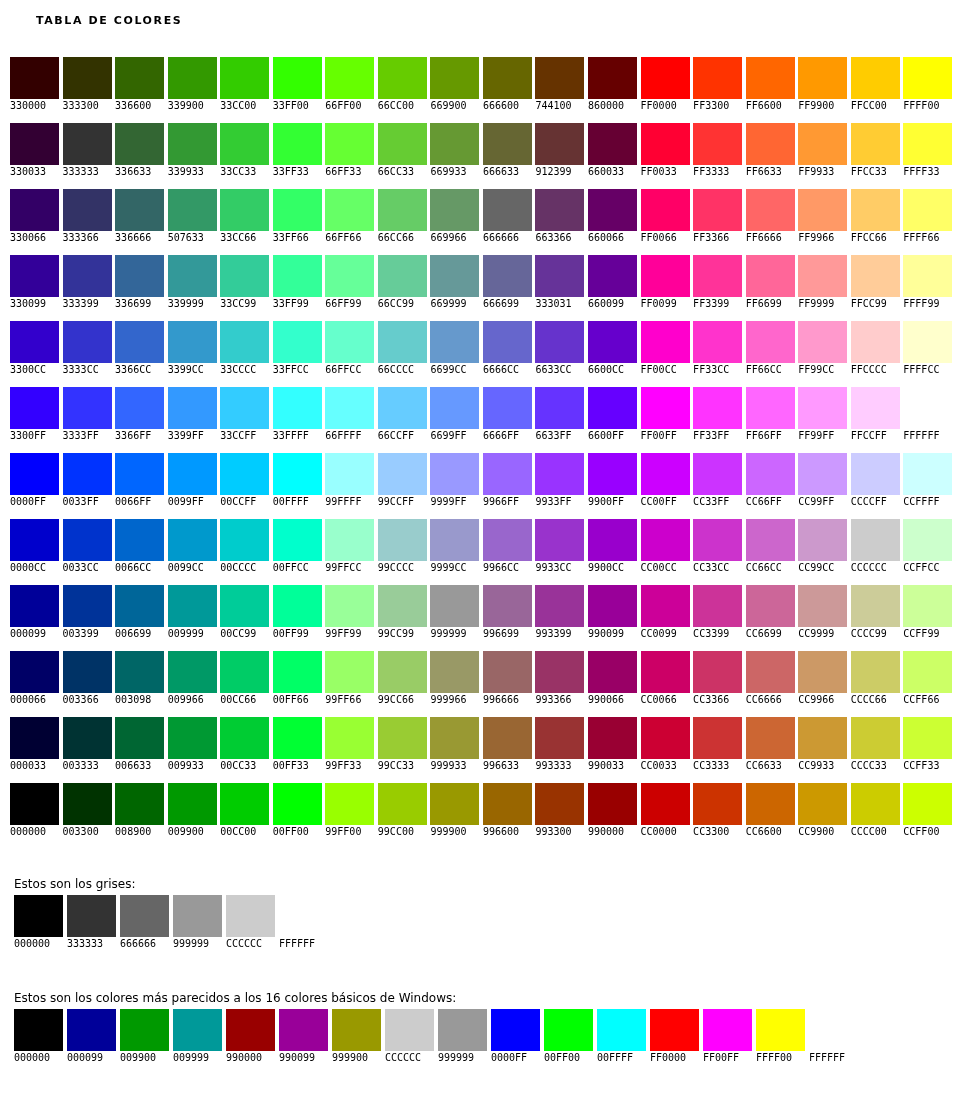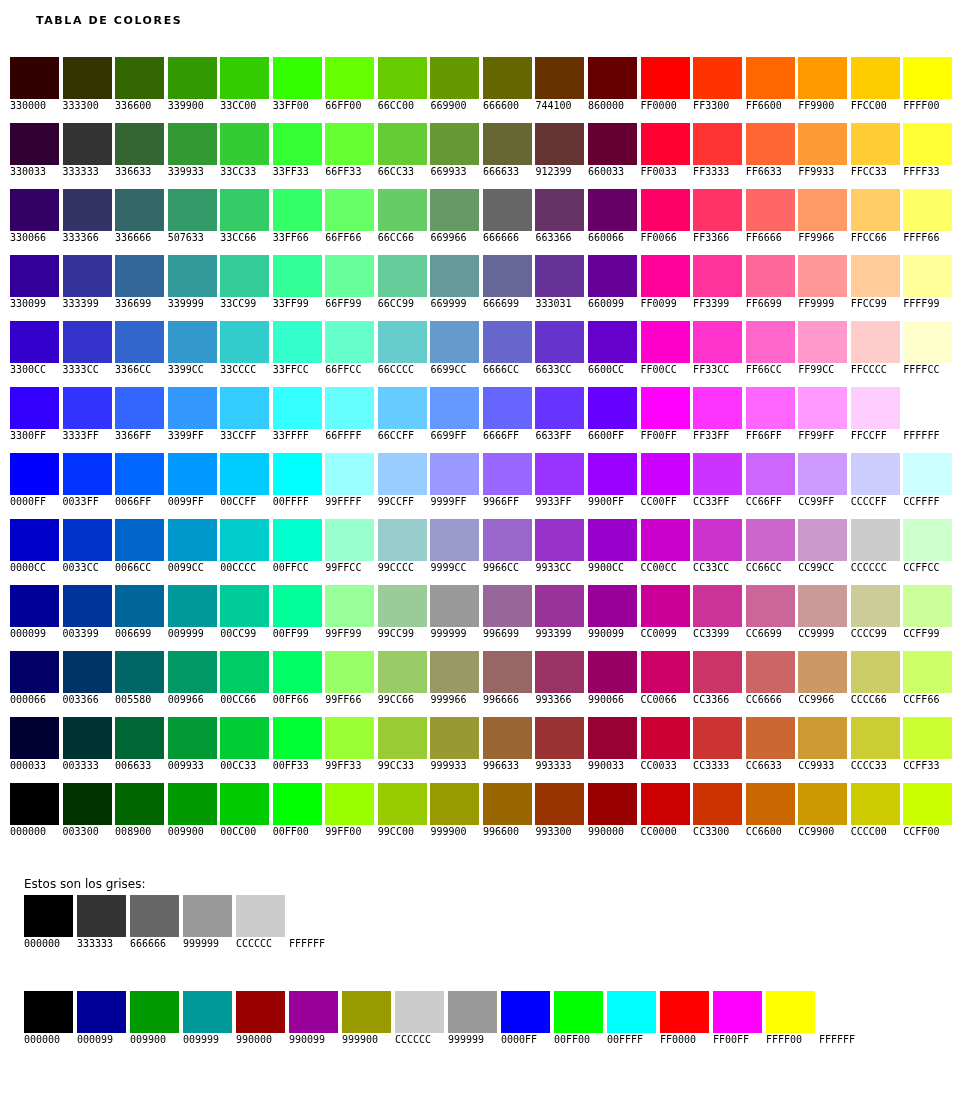--- a/index.html
+++ b/index.html
@@ -55,21 +55,21 @@
     white-space: nowrap;
     height: 14px;
     display: block;
   }
   .row-gap {
     height: 10px;
   }
 
   
   .section {
-    margin-left: 24px;
+    margin-left: 14px;
   }
   .section-caption {
     font-family: "DejaVu Sans", sans-serif;
     font-size: 12px;
     color: #000000;
     margin: 0 0 4px 0;
     white-space: nowrap;
   }
   #grises-section {
     margin-top: 38px;
@@ -1192,21 +1192,21 @@
         </td>
       </tr>
       <tr>
         <td>
           <span class="hexlabel">000066</span>
         </td>
         <td>
           <span class="hexlabel">003366</span>
         </td>
         <td>
-          <span class="hexlabel">005580</span>
+          <span class="hexlabel">003098</span>
         </td>
         <td>
           <span class="hexlabel">009966</span>
         </td>
         <td>
           <span class="hexlabel">00CC66</span>
         </td>
         <td>
           <span class="hexlabel">00FF66</span>
         </td>
@@ -1522,20 +1522,21 @@
           </td>
           <td>
             <span class="hexlabel">FFFFFF</span>
           </td>
         </tr>
       </tbody>
   </table>
 </div>
 
 <div class="section" id="windows-section">
+  <p class="section-caption">Estos son los colores más parecidos a los 16 colores básicos de Windows:</p>
   <table class="strip">
     <tbody id="windows-body">
         <tr>
           <td class="swatch-cell">
             <span class="swatch" style="background: rgb(0, 0, 0);"></span>
           </td>
           <td class="swatch-cell">
             <span class="swatch" style="background: rgb(0, 0, 153);"></span>
           </td>
           <td class="swatch-cell">

